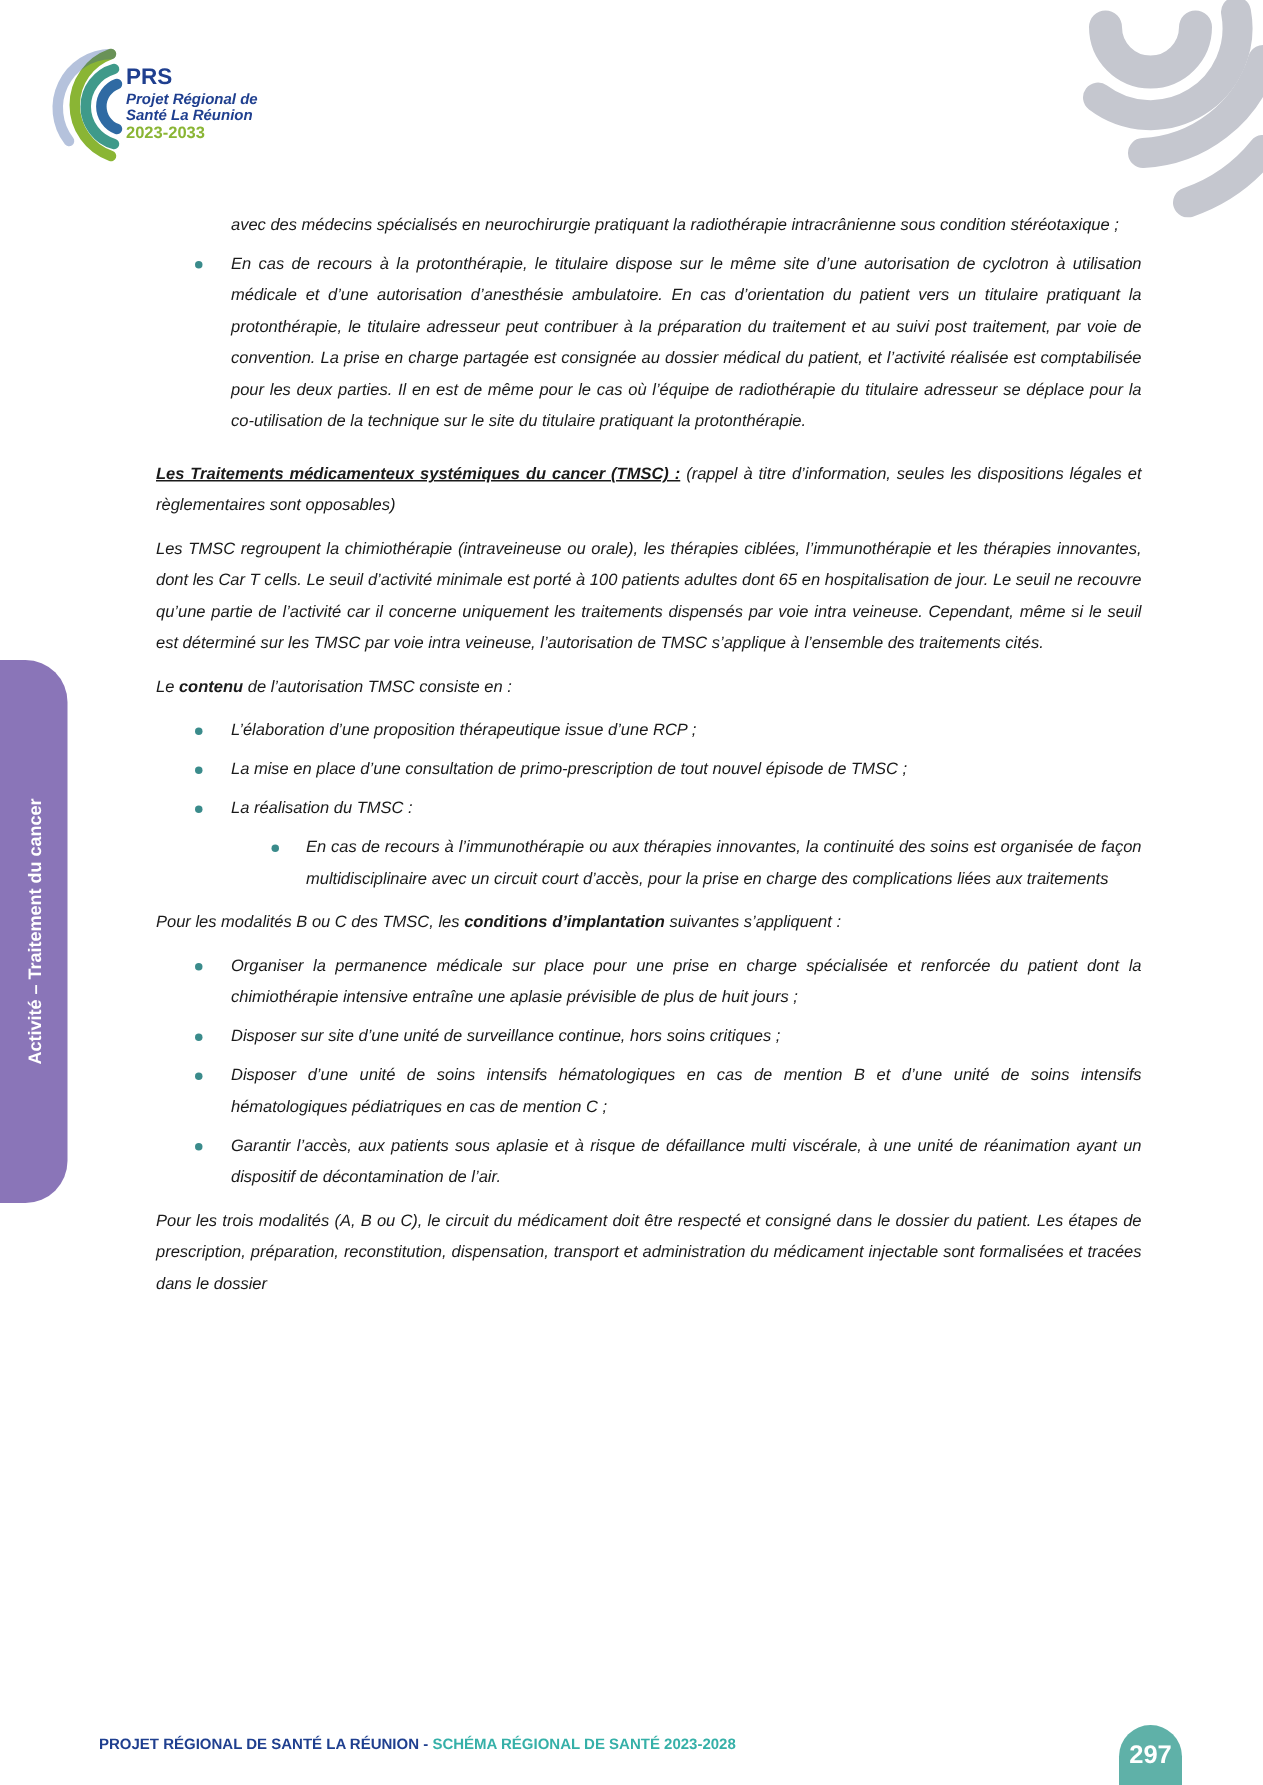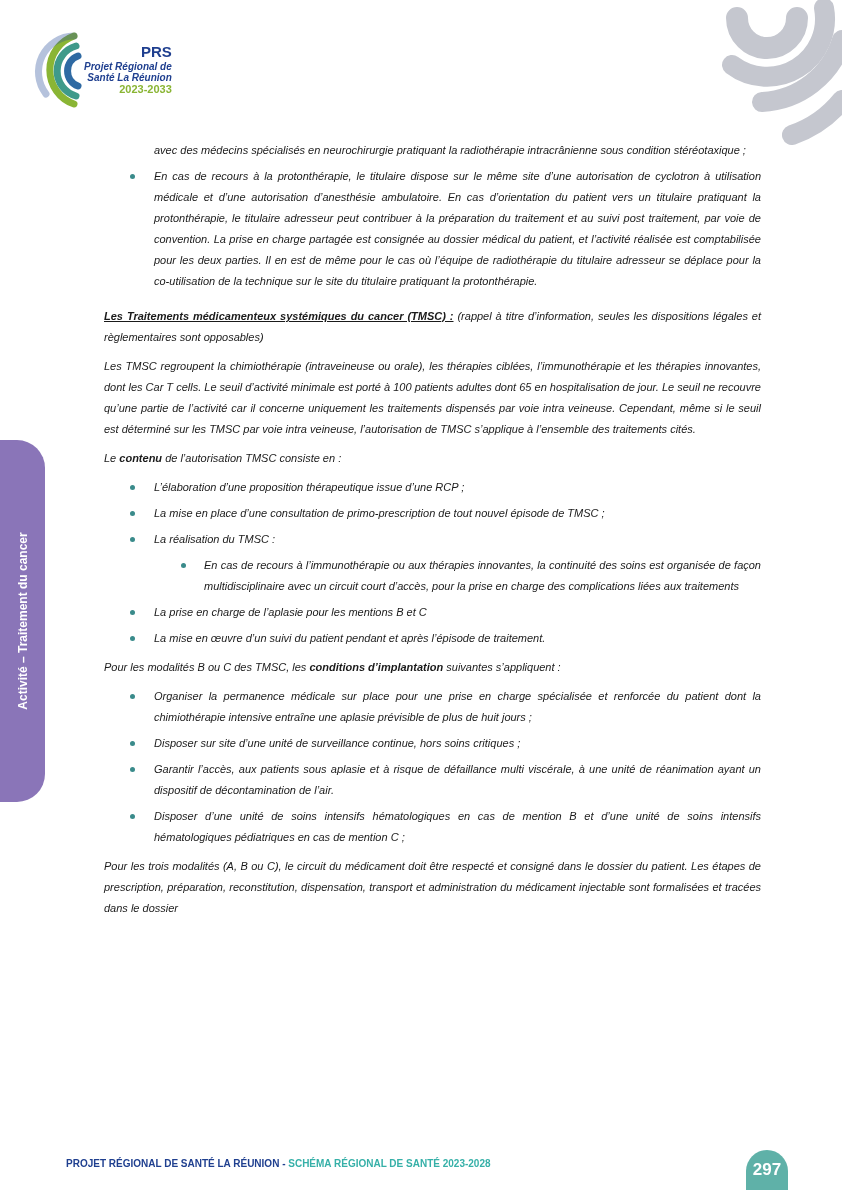--- a/index.html
+++ b/index.html
@@ -1,18 +1,18 @@
 <!DOCTYPE html>
 <html><head>
 <meta charset="utf-8">
 <style>
   html, body { margin:0; padding:0; background:#ffffff; }
   body { width:842px; height:1190px; position:relative; overflow:hidden; font-family:"Liberation Sans", sans-serif; color:#1a1a1a; }
   .logo { position:absolute; left:26px; top:30px; width:200px; height:80px; }
-  .logo-text { position:absolute; left:84px; top:44px; color:#1f3f8f; font-weight:bold; line-height:1.12;text-align:right; }
+  .logo-text { position:absolute; left:84px; top:44px; color:#1f3f8f; font-weight:bold; line-height:1.12; }
   .logo-text .prs { font-size:15px; }
   .logo-text .line { font-size:10px;font-style:italic; }
   .logo-text .years { font-size:11px; color:#8ab534; }
   .deco { position:absolute; right:0; top:0; width:150px; height:145px; }
   .side-tab { position:absolute; left:0; top:440px; width:45px; height:362px; background:#8a75b8; border-radius:0 28px 28px 0; }
   .side-tab span { position:absolute; left:50%; top:50%; transform:translate(-50%,-50%) rotate(-90deg); white-space:nowrap; color:#fff; font-weight:bold; font-size:12px; }
   .content { position:absolute; left:104px; top:140px; width:657px; font-size:11px; line-height:21px;font-style:italic; }
   p { margin:0 0 8px 0; text-align:justify; }
   ul { margin:0 0 8px 0; padding:0; list-style:none; }
   li { position:relative; padding-left:50px; margin-bottom:5px; text-align:justify; }
@@ -66,30 +66,26 @@
   <p>Les TMSC regroupent la chimiothérapie (intraveineuse ou orale), les thérapies ciblées, l’immunothérapie et les thérapies innovantes, dont les Car T cells.  Le seuil d’activité minimale est porté à 100 patients adultes dont 65 en hospitalisation de jour. Le seuil ne recouvre qu’une partie de l’activité car il concerne uniquement les traitements dispensés par voie intra veineuse. Cependant, même si le seuil est déterminé sur les TMSC par voie intra veineuse, l’autorisation de TMSC s’applique à l’ensemble des traitements cités.</p>
   <p><span>Le </span><b>contenu</b><span> de l’autorisation TMSC consiste en :</span></p>
   <ul>
     <li>L’élaboration d’une proposition thérapeutique issue d’une RCP ;</li>
     <li>La mise en place d’une consultation de primo-prescription de tout nouvel épisode de TMSC ;</li>
     <li>La réalisation du TMSC :</li>
   </ul>
   <ul class="sub" style="margin-top:-3px;">
     <li>En cas de recours à l’immunothérapie ou aux thérapies innovantes, la continuité des soins est organisée de façon multidisciplinaire avec un circuit court d’accès, pour la prise en charge des complications liées aux traitements</li>
   </ul>
-  <ul style="margin-top:-3px;">
-    <li>La prise en charge de l’aplasie pour les mentions B et C</li>
-    <li>La mise en œuvre d’un suivi du patient pendant et après l’épisode de traitement.</li>
-  </ul>
   <p><span>Pour les modalités B ou C des TMSC, les </span><b>conditions d’implantation</b><span> suivantes s’appliquent :</span></p>
   <ul>
     <li>Organiser la permanence médicale sur place pour une prise en charge spécialisée et renforcée du patient dont la chimiothérapie intensive entraîne une aplasie prévisible de plus de huit jours ;</li>
     <li>Disposer sur site d’une unité de surveillance continue, hors soins critiques ;</li>
+    <li>Disposer d’une unité de soins intensifs hématologiques en cas de mention B et d’une unité de soins intensifs hématologiques pédiatriques en cas de mention C ;</li>
     <li>Garantir l’accès, aux patients sous aplasie et à risque de défaillance multi viscérale, à une unité de réanimation ayant un dispositif de décontamination de l’air.</li>
-    <li>Disposer d’une unité de soins intensifs hématologiques en cas de mention B et d’une unité de soins intensifs hématologiques pédiatriques en cas de mention C ;</li>
   </ul>
   <p>Pour les trois modalités (A, B ou C), le circuit du médicament doit être respecté et consigné dans le dossier du patient. Les étapes de prescription, préparation, reconstitution, dispensation, transport et administration du médicament injectable sont formalisées et tracées dans le dossier</p>
 </div>
 
 <div class="footer">
   <span class="a">PROJET RÉGIONAL DE SANTÉ LA RÉUNION - </span><span class="b">SCHÉMA RÉGIONAL DE SANTÉ 2023-2028</span>
 </div>
 <div class="pagenum">297</div>
 
 </body></html>

